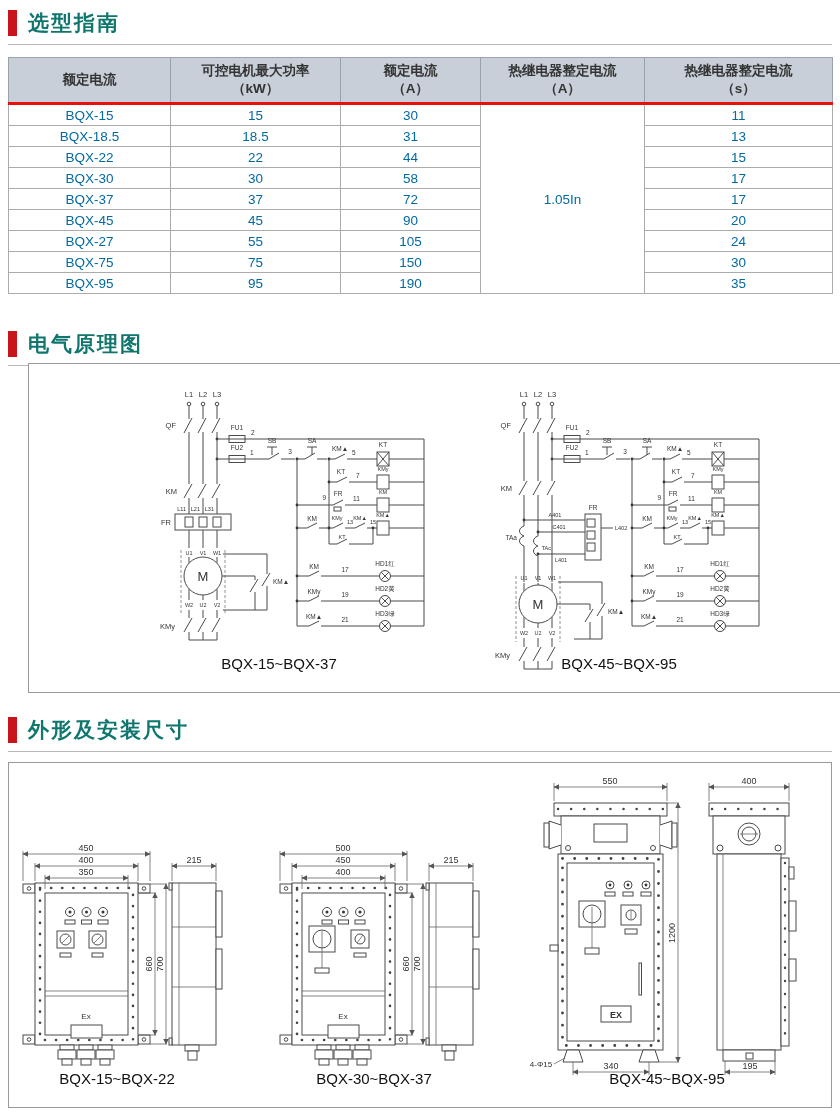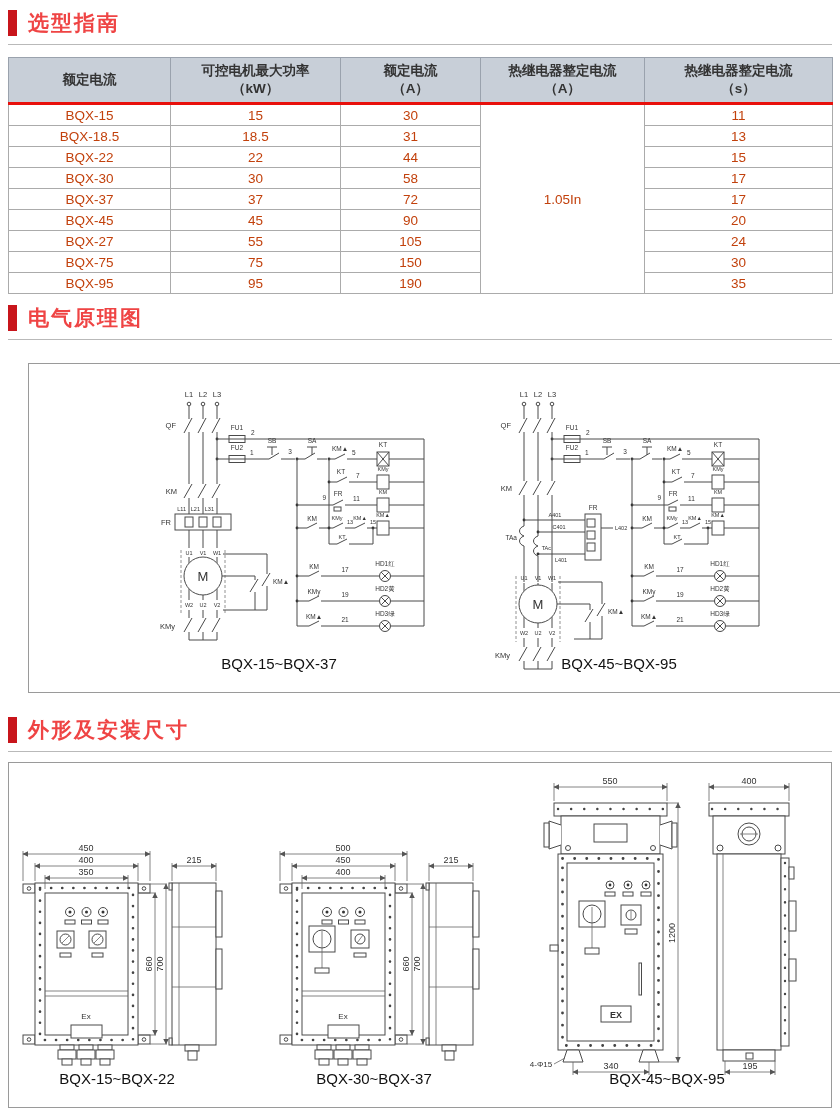--- a/index.html
+++ b/index.html
@@ -2,28 +2,28 @@
 <html><head>
 <meta charset="utf-8">
 <style>
   html,body{margin:0;padding:0;background:#fff;}
   .page{position:relative;width:840px;height:1120px;background:#fff;overflow:hidden;
         font-family:"Liberation Sans",sans-serif;}
   
   .sec{position:absolute;left:8px;width:824px;border-bottom:1px solid #b9b9b9;
        padding-bottom:7px;display:flex;align-items:center;gap:11px;}
   .bar{width:9px;height:26px;background:#c8151b;}
-  .sec h2{font-size:21px;font-weight:bold;color:#ef4444;margin:0;letter-spacing:2px;}
+  .sec h2{font-size:21px;font-weight:bold;color:#0f766e;margin:0;letter-spacing:2px;}
   
   table.spec{position:absolute;left:8px;top:57px;width:824px;border-collapse:collapse;
              table-layout:fixed;}
   table.spec th{background:#c8cfd8;border:1px solid #9aa2ad;border-bottom:3px solid #e8100c;
                 font-size:13.5px;font-weight:bold;color:#333;height:42px;line-height:1.3;padding:1px;}
   table.spec td{border:1px solid #ababab;height:20px;text-align:center;font-size:13.5px;
-                color:#c2410c;padding:0;background:#fff;}
+                color:#0369a1;padding:0;background:#fff;}
   .h2line{display:block;}
   
   .panel{position:absolute;left:8px;width:822px;border:1px solid #9a9a9a;background:#fff;}
   #schematic-panel{top:363px;height:328px;margin-left:20px;}
   #outline-panel{top:762px;height:344px;}
   .panel svg{position:absolute;left:0;top:0;}
   
   svg text{font-family:"Liberation Sans",sans-serif;fill:#333;}
   .t55{font-size:5.5px}.t6{font-size:6.5px}.t7{font-size:7.5px}
   .t8{font-size:8px}.t9{font-size:9px}
@@ -131,21 +131,21 @@
         </tr>
       <tr>
           <td>BQX-95</td>
           <td>95</td>
           <td>190</td>
           <td>35</td>
         </tr>
     </tbody>
   </table>
 
-  <div class="sec" style="top:304px">
+  <div class="sec" style="top:330px">
     <div class="bar"></div>
     <h2>电气原理图</h2>
   </div>
 
   <div class="panel" id="schematic-panel">
     <svg width="820" height="326" viewBox="0 0 820 326">
       <defs>
         <g id="fuse">
             <rect x="-8" y="-3.5" width="16" height="7" class="sym"></rect>
             <path class="ln" d="M-8 0H8"></path>

